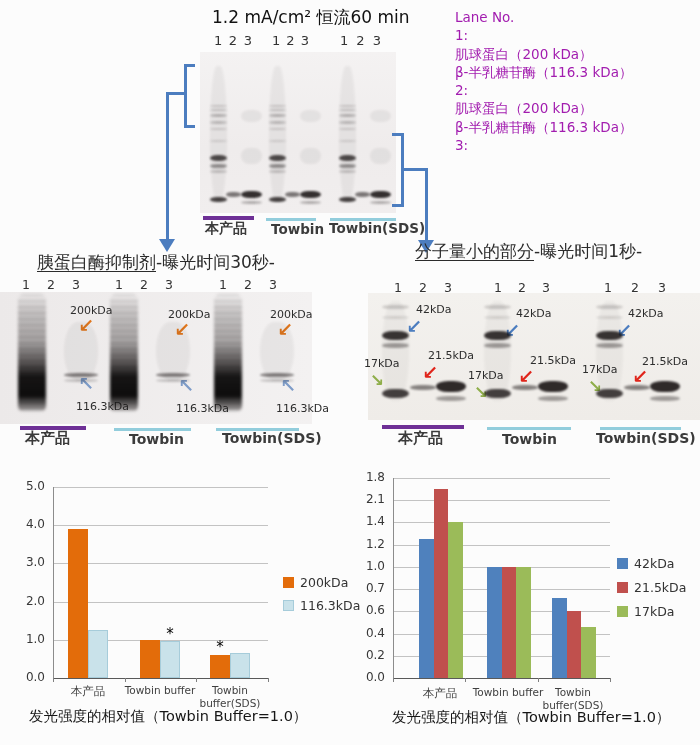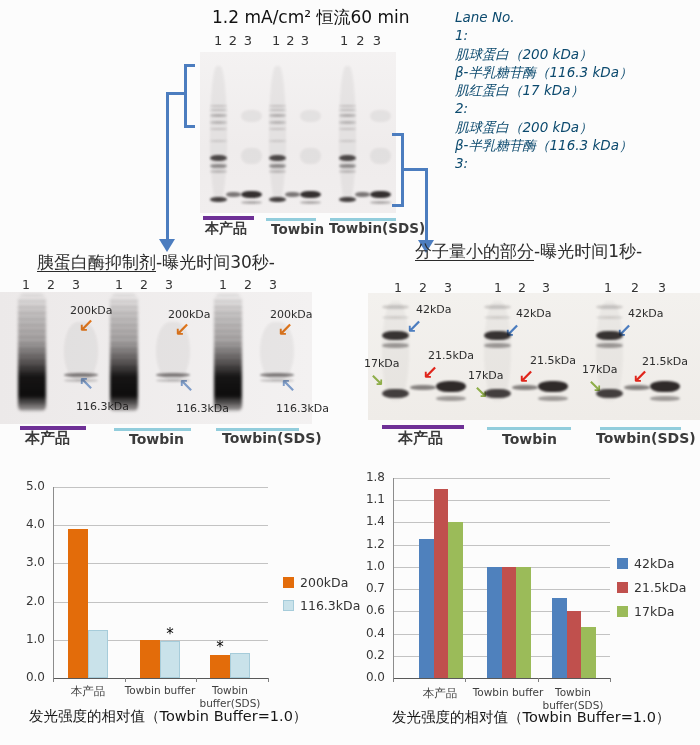--- a/index.html
+++ b/index.html
@@ -23,21 +23,21 @@
   .ar.gr{color:var(--arrow-green);font-size:17px;}
   .brk{position:absolute;background:var(--arrow-blue);}
   .ahead{position:absolute;width:0;height:0;border-left:8px solid transparent;
          border-right:8px solid transparent;border-top:13px solid var(--arrow-blue);}
   .ubar{position:absolute;}
   .purple{background:var(--accent-purple);}
   .teal{background:var(--accent-teal);}
   .glabel{position:absolute;font-weight:600;color:#3b3b3b;white-space:nowrap;}
   .hdr{position:absolute;font-size:17px;color:#2b2b2b;white-space:nowrap;}
   .u{text-decoration:underline;text-underline-offset:3px;}
-  #laneLegend{position:absolute;left:455px;top:8px;font-size:13.5px;line-height:18.3px;color:#0c4a6e;font-style:italic;}
+  #laneLegend{position:absolute;left:455px;top:8px;font-size:13.5px;line-height:18.3px;color:#a21caf;}
   .chart{position:absolute;}
   .ytick{position:absolute;text-align:right;font-size:12px;color:#383838;}
   .grid{position:absolute;height:1px;background:#C3C3C3;}
   .frame{position:absolute;border-left:1px solid #8c8c8c;border-bottom:1px solid #595959;}
   .xtick{position:absolute;width:1px;height:4px;background:#7f7f7f;}
   .bgroup{position:absolute;display:flex;align-items:flex-end;}
   .bar{position:relative;box-sizing:border-box;}
   .star{position:absolute;top:-17px;left:50%;transform:translateX(-50%);font-size:15px;color:#000;}
   .xlab{position:absolute;text-align:center;color:#3f3f3f;line-height:1.25;}
   .legitem{position:absolute;display:flex;align-items:center;font-size:12.5px;color:#333;white-space:nowrap;}
@@ -144,21 +144,20 @@
   <div class="glabel" style="left:271px;top:221px;font-size:13.5px">Towbin</div>
   <div class="ubar teal" style="left:330px;top:218px;width:66px;height:3px"></div>
   <div class="glabel" style="left:329px;top:220px;font-size:13.5px">Towbin(SDS)</div>
 
   <div id="laneLegend">
     <div>Lane No.</div>
     <div>
         <div>1:</div>
         <div>肌球蛋白（200 kDa）</div>
         <div>β-半乳糖苷酶（116.3 kDa）</div>
-        <div>肌红蛋白（17 kDa）</div>
         <div>2:</div>
         <div>肌球蛋白（200 kDa）</div>
         <div>β-半乳糖苷酶（116.3 kDa）</div>
         <div>3:</div>
       </div>
   </div>
 
   <div class="hdr" style="left:37px;top:251px">
     <span class="u">胰蛋白酶抑制剂</span><span>-曝光时间30秒-</span>
   </div>
@@ -354,21 +353,21 @@
       <div class="ytick" style="left: 0px; width: 27px; top: 145.333px;">0.6</div>
       <div class="grid" style="left: 35px; width: 217px; top: 153.333px;"></div>
       <div class="ytick" style="left: 0px; width: 27px; top: 123.111px;">0.7</div>
       <div class="grid" style="left: 35px; width: 217px; top: 131.111px;"></div>
       <div class="ytick" style="left: 0px; width: 27px; top: 100.889px;">1.0</div>
       <div class="grid" style="left: 35px; width: 217px; top: 108.889px;"></div>
       <div class="ytick" style="left: 0px; width: 27px; top: 78.6667px;">1.2</div>
       <div class="grid" style="left: 35px; width: 217px; top: 86.6667px;"></div>
       <div class="ytick" style="left: 0px; width: 27px; top: 56.4444px;">1.4</div>
       <div class="grid" style="left: 35px; width: 217px; top: 64.4444px;"></div>
-      <div class="ytick" style="left: 0px; width: 27px; top: 34.2222px;">1.1</div>
+      <div class="ytick" style="left: 0px; width: 27px; top: 34.2222px;">2.1</div>
       <div class="grid" style="left: 35px; width: 217px; top: 42.2222px;"></div>
       <div class="ytick" style="left: 0px; width: 27px; top: 12px;">1.8</div>
       <div class="grid" style="left: 35px; width: 217px; top: 20px;"></div>
       <div class="frame" style="left: 35px; top: 20px; width: 217px; height: 200px;"></div>
       <div class="xtick" style="left: 35px; top: 220px;"></div>
       <div class="xtick" style="left: 107.333px; top: 220px;"></div>
       <div class="xtick" style="left: 179.667px; top: 220px;"></div>
       <div class="xtick" style="left: 252px; top: 220px;"></div>
       <div class="bgroup" style="left: 61px; top: 20px; height: 200px;">
         <div class="bar" style="width: 14.6px; height: 138.889px; background: rgb(79, 129, 189);"></div>

